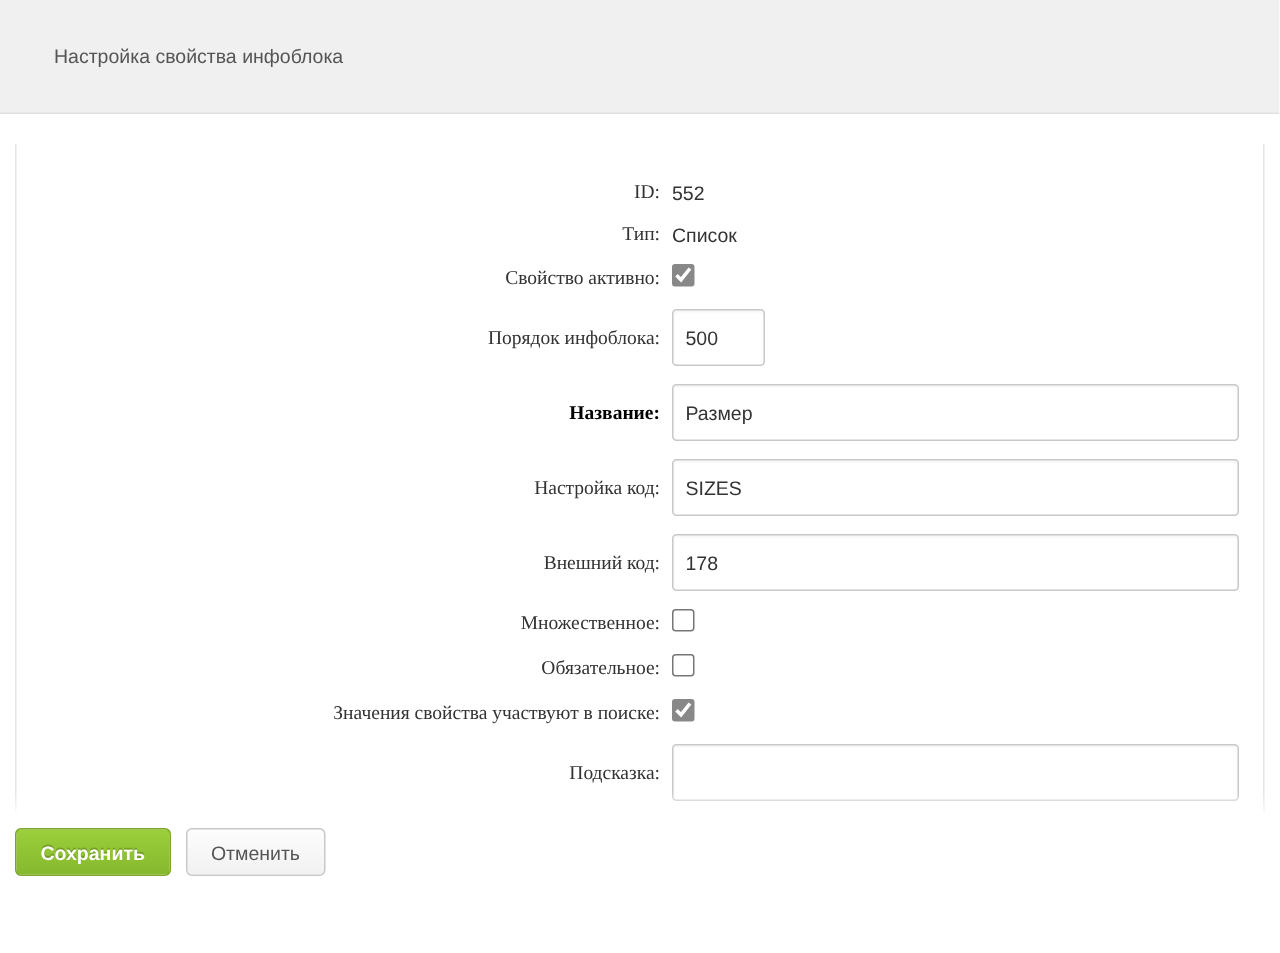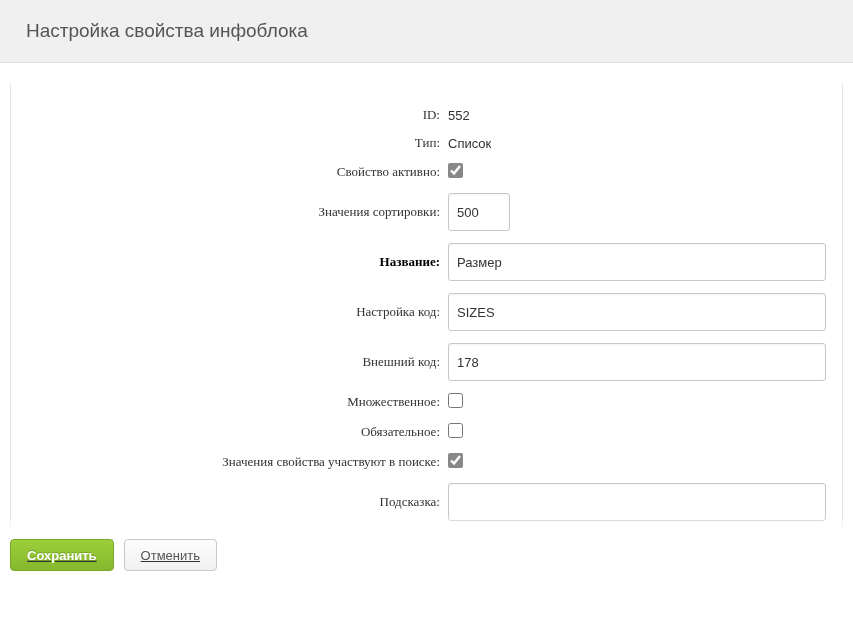--- a/index.html
+++ b/index.html
@@ -11,24 +11,24 @@
     color: #333;
     background: #fff;
   }
 
   .page-header {
     background: #f0f0f0;
     border-bottom: 1px solid #e0e0e0;
     padding: 14px 20px 14px 20px;
   }
   .page-title {
-    font-size: 19px;
+    font-size: 13px;
     font-weight: 400;
     color: #555;
-    margin: 6px;
+    margin: 16px;
   }
 
   .form-wrap {
     padding: 20px 10px 0 10px;
     height: 520px;
     overflow: hidden;
     position: relative;
   }
 
   .form-inner {
@@ -83,21 +83,20 @@
     position: relative;
   }
 
   .footer {
     position: absolute;
     left: 0; right: 0; bottom: 0;
     padding: 10px 10px 12px 10px;
     background: #fff;
     display: flex;
     gap: 10px;
-    text-decoration: underline;
   }
 
   .btn {
     display: inline-flex;
     align-items: center;
     justify-content: center;
     height: 32px;
     padding: 0 16px;
     font-size: 13px;
     border-radius: 4px;
@@ -151,21 +150,21 @@
       </tr>
 
       <tr>
         <td class="lbl">Свойство активно:</td>
         <td class="val">
           <input type="checkbox" checked="" style="">
         </td>
       </tr>
 
       <tr>
-        <td class="lbl">Значения сортировки:</td>
+        <td class="lbl">Порядок инфоблока:</td>
         <td class="val">
           <input type="text" class="short" value="500" style="">
         </td>
       </tr>
 
       <tr>
         <td class="lbl bold">Название:</td>
         <td class="val">
           <input type="text" class="wide" value="Размер" style="">
         </td>

